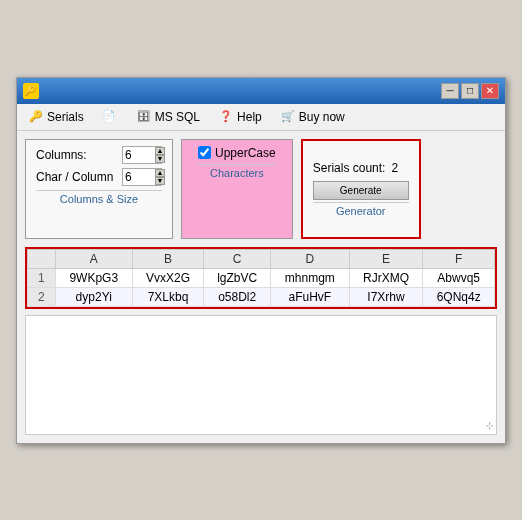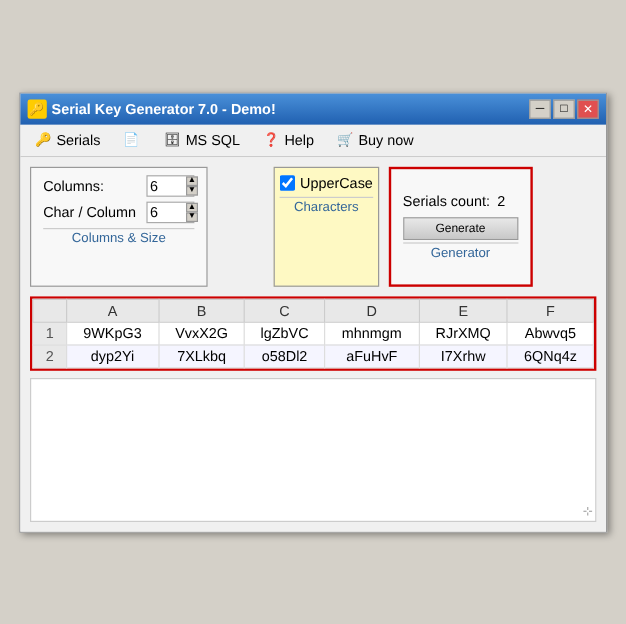--- a/index.html
+++ b/index.html
@@ -150,23 +150,22 @@
     .section-label {
       text-align: center;
       color: #336699;
       font-size: 11px;
       margin-top: 2px;
       border-top: 1px solid #ccc;
       padding-top: 2px;
     }
     .chars-box {
       border: 1px solid #999;
-      padding: 6px 4px;
-      background: #fef9c3;
-      margin-left: 47px;
+      padding: 6px 16px;
+      background: #f9a8d4;
     }
     .checkbox-row {
       display: flex;
       align-items: center;
       gap: 4px;
       margin-bottom: 4px;
       font-size: 12px;
     }
     .checkbox-row input[type="checkbox"] {
       width: 13px;
@@ -242,21 +241,20 @@
     }
   </style>
 </head>
 <body>
 
 <div class="window">
 
   <div class="title-bar">
     <div class="title-bar-left">
       <div class="title-icon">🔑</div>
-      <span class="title-text">Serial Key Generator 7.0 - Demo!</span>
     </div>
     <div class="title-controls">
       <div class="title-btn">─</div>
       <div class="title-btn">□</div>
       <div class="title-btn close">✕</div>
     </div>
   </div>
 
   <div class="menu-bar">
     <div class="menu-item">

